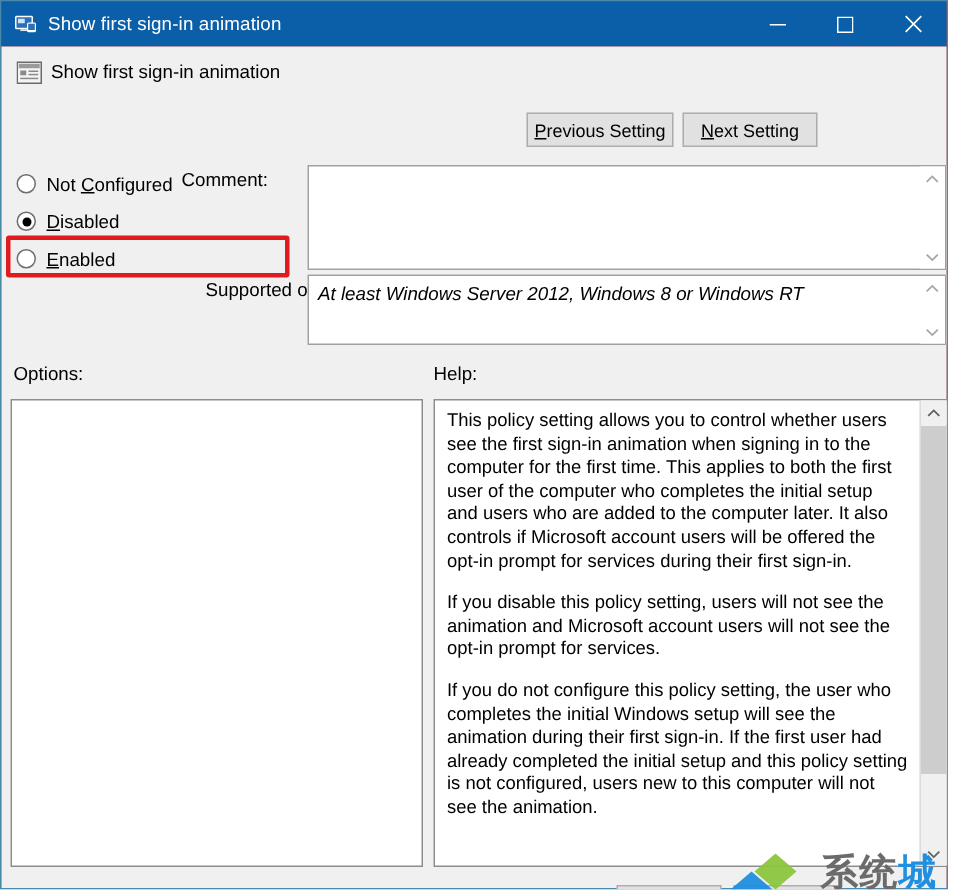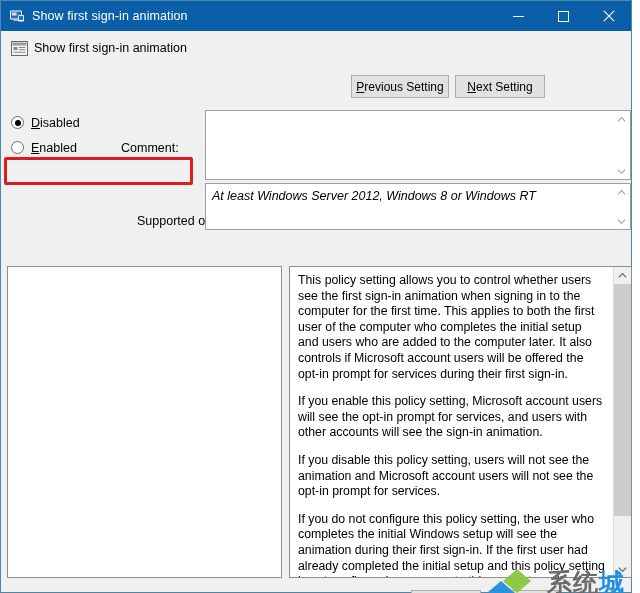--- a/index.html
+++ b/index.html
@@ -189,21 +189,20 @@
     border-radius: 2px;
     pointer-events: none;
   }
 
   
   .lbl {
     position: absolute;
     font-size: 12.5px;
     color: #000000;
     white-space: nowrap;
-    margin-top: 28px;
   }
   #comment-label { left: 120px; top: 82px; }
   #supported-label { left: 136px; top: 155px; }
 
   .textbox {
     position: absolute;
     box-sizing: border-box;
     border: 1px solid #a0a0a0;
     background: #ffffff;
     display: flex;
@@ -393,20 +392,24 @@
       </div>
 
       <button class="btn" id="next-setting-btn">
           <span><u>N</u>ext Setting</span>
         </button>
       <button class="btn" id="prev-setting-btn">
           <span><u>P</u>revious Setting</span>
         </button>
 
       <div class="radio-group">
+        <div class="radio-row">
+          <span class="radio-dot"></span>
+          <span class="radio-label">Not <u>C</u>onfigured</span>
+        </div>
         <div class="radio-row checked">
           <span class="radio-dot"></span>
           <span class="radio-label"><u>D</u>isabled</span>
         </div>
         <div class="radio-row">
           <span class="radio-dot"></span>
           <span class="radio-label"><u>E</u>nabled</span>
         </div>
       </div>
 
@@ -447,21 +450,20 @@
       </div>
 
       <span class="lbl" id="options-label">Options:</span>
       <span class="lbl" id="help-label">Help:</span>
 
       <div id="options-pane"></div>
 
       <div id="help-pane">
         <div class="help-text">
           <p>This policy setting allows you to control whether users see the first sign-in animation when signing in to the computer for the first time.  This applies to both the first user of the computer who completes the initial setup and users who are added to the computer later.  It also controls if Microsoft account users will be offered the opt-in prompt for services during their first sign-in.</p>
-          <p>If you enable this policy setting, Microsoft account users will see the opt-in prompt for services, and users with other accounts will see the sign-in animation.</p>
           <p>If you disable this policy setting, users will not see the animation and Microsoft account users will not see the opt-in prompt for services.</p>
           <p>If you do not configure this policy setting, the user who completes the initial Windows setup will see the animation during their first sign-in. If the first user had already completed the initial setup and this policy setting is not configured, users new to this computer will not see the animation.</p>
         </div>
         <div class="help-scroll">
           <span class="sb-arrow up">
             <svg width="9" height="7" viewBox="0 0 9 7">
                 <path d="M0.8 5.3 L4.5 1.6 L8.2 5.3" fill="none" stroke="#606060" stroke-width="1.2"></path>
               </svg>
           </span>
           <span class="sb-thumb"></span>

